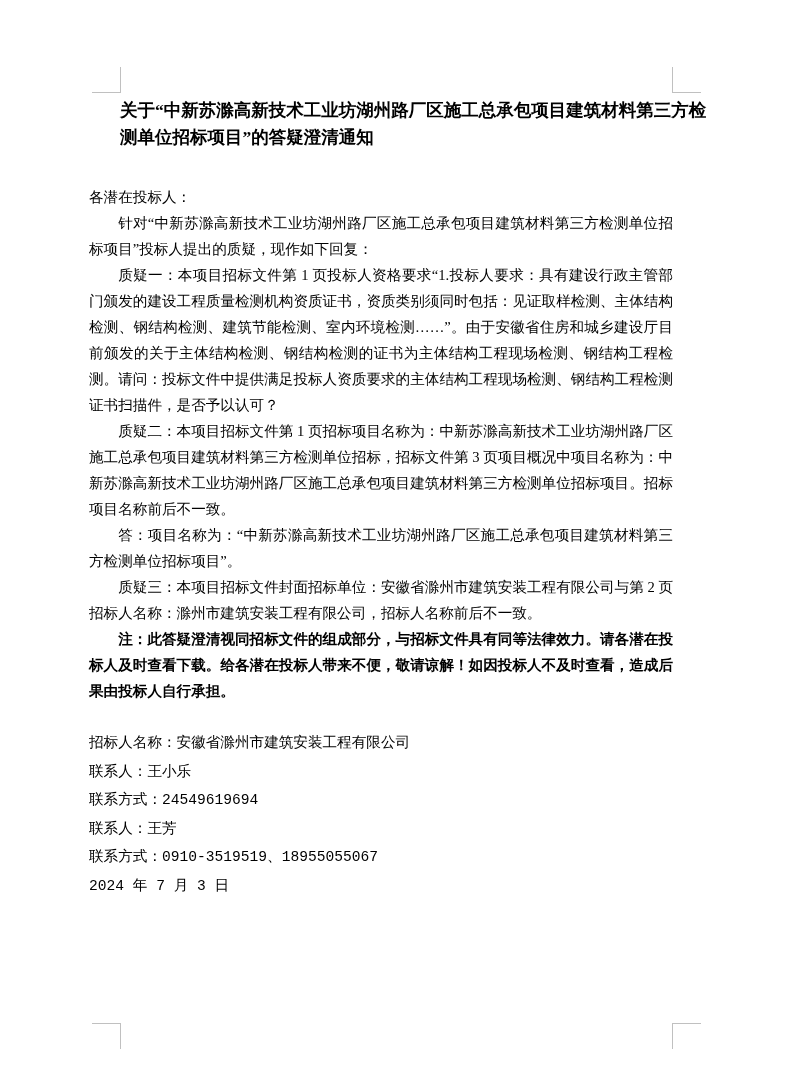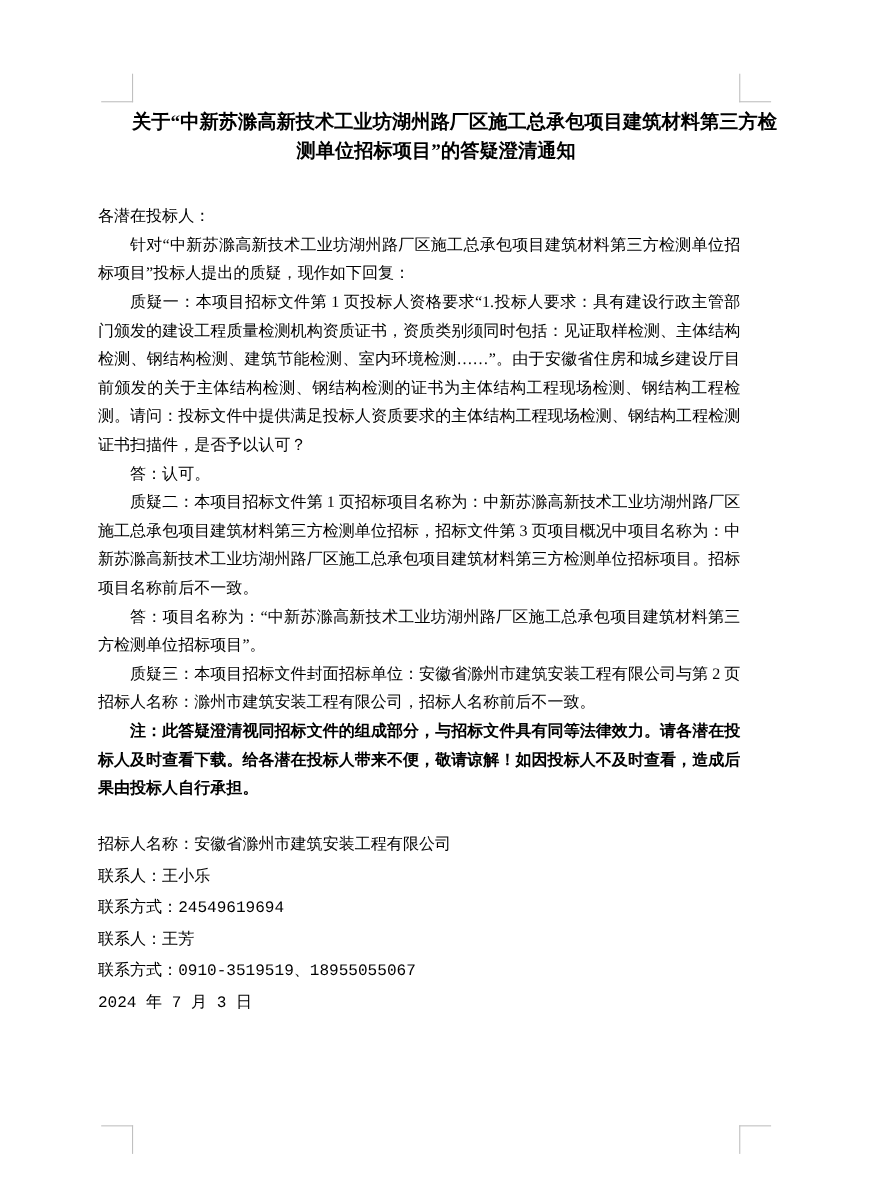--- a/index.html
+++ b/index.html
@@ -28,21 +28,21 @@
   .content {
     position: absolute;
     left: 89px;
     top: 97px;
     width: 584px;
   }
   .title {
     font-weight: bold;
     font-size: 17.5px;
     line-height: 27px;
-    text-align: center;
+    text-align: left;
     margin-left: 31px;
   }
   .title-line { white-space: nowrap; }
 
   .salutation {
     margin-top: 33px;
     font-size: 14.6px;
     line-height: 26px;
   }
   .para {
@@ -74,21 +74,20 @@
 
   <div class="content">
     <div class="title">
         <div class="title-line">关于“中新苏滁高新技术工业坊湖州路厂区施工总承包项目建筑材料第三方检</div>
         <div class="title-line">测单位招标项目”的答疑澄清通知</div>
       </div>
     <div class="salutation">各潜在投标人：</div>
     <div>
         <div class="para indent">针对“中新苏滁高新技术工业坊湖州路厂区施工总承包项目建筑材料第三方检测单位招标项目”投标人提出的质疑，现作如下回复：</div>
         <div class="para indent">质疑一：本项目招标文件第 1 页投标人资格要求“1.投标人要求：具有建设行政主管部门颁发的建设工程质量检测机构资质证书，资质类别须同时包括：见证取样检测、主体结构检测、钢结构检测、建筑节能检测、室内环境检测……”。由于安徽省住房和城乡建设厅目前颁发的关于主体结构检测、钢结构检测的证书为主体结构工程现场检测、钢结构工程检测。请问：投标文件中提供满足投标人资质要求的主体结构工程现场检测、钢结构工程检测证书扫描件，是否予以认可？</div>
-        <div class="para indent">答：认可。</div>
         <div class="para indent">质疑二：本项目招标文件第 1 页招标项目名称为：中新苏滁高新技术工业坊湖州路厂区施工总承包项目建筑材料第三方检测单位招标，招标文件第 3 页项目概况中项目名称为：中新苏滁高新技术工业坊湖州路厂区施工总承包项目建筑材料第三方检测单位招标项目。招标项目名称前后不一致。</div>
         <div class="para indent">答：项目名称为：“中新苏滁高新技术工业坊湖州路厂区施工总承包项目建筑材料第三方检测单位招标项目”。</div>
         <div class="para indent">质疑三：本项目招标文件封面招标单位：安徽省滁州市建筑安装工程有限公司与第 2 页招标人名称：滁州市建筑安装工程有限公司，招标人名称前后不一致。</div>
         <div class="para indent bold">注：此答疑澄清视同招标文件的组成部分，与招标文件具有同等法律效力。请各潜在投标人及时查看下载。给各潜在投标人带来不便，敬请谅解！如因投标人不及时查看，造成后果由投标人自行承担。</div>
       </div>
     <div class="footer">
         <div class="footer-line">招标人名称：安徽省滁州市建筑安装工程有限公司</div>
         <div class="footer-line">联系人：王小乐</div>
         <div class="footer-line">联系方式：24549619694</div>
         <div class="footer-line">联系人：王芳</div>

